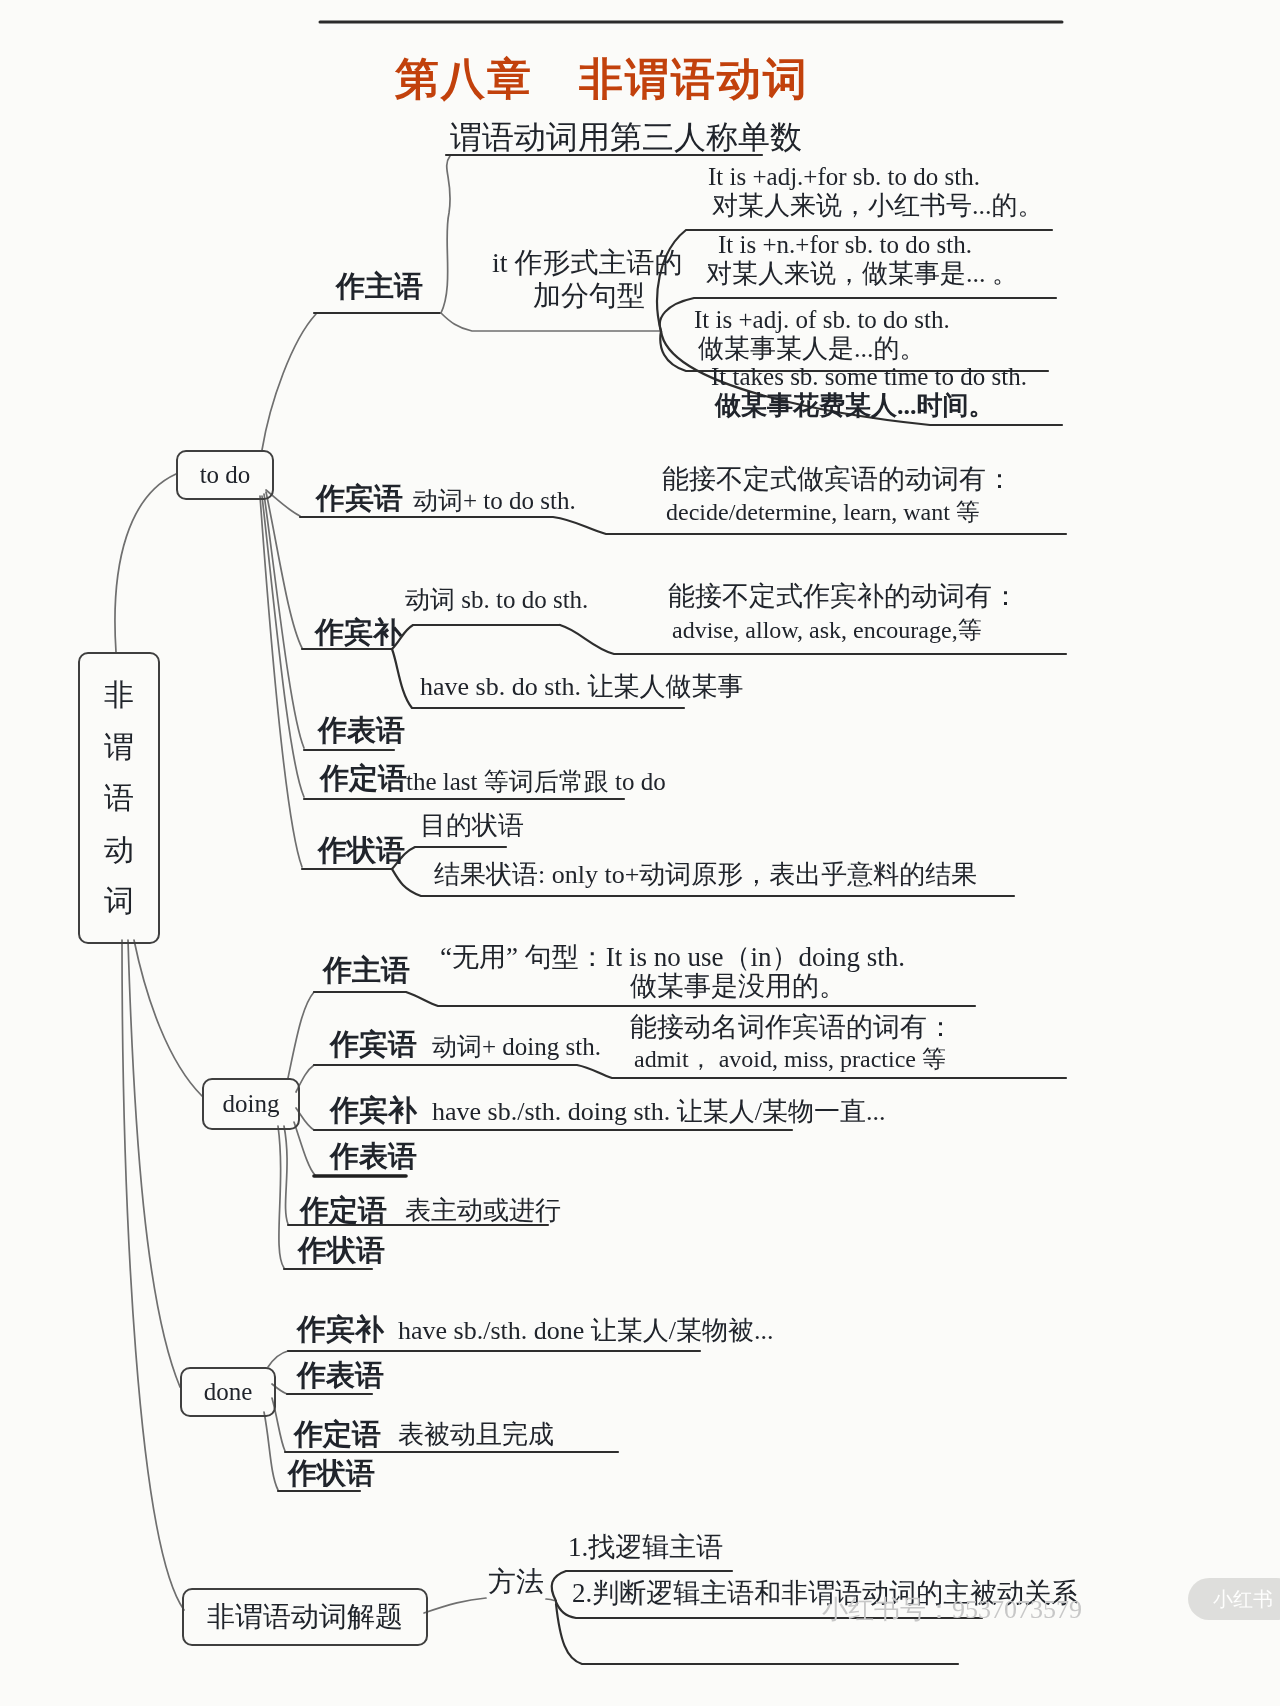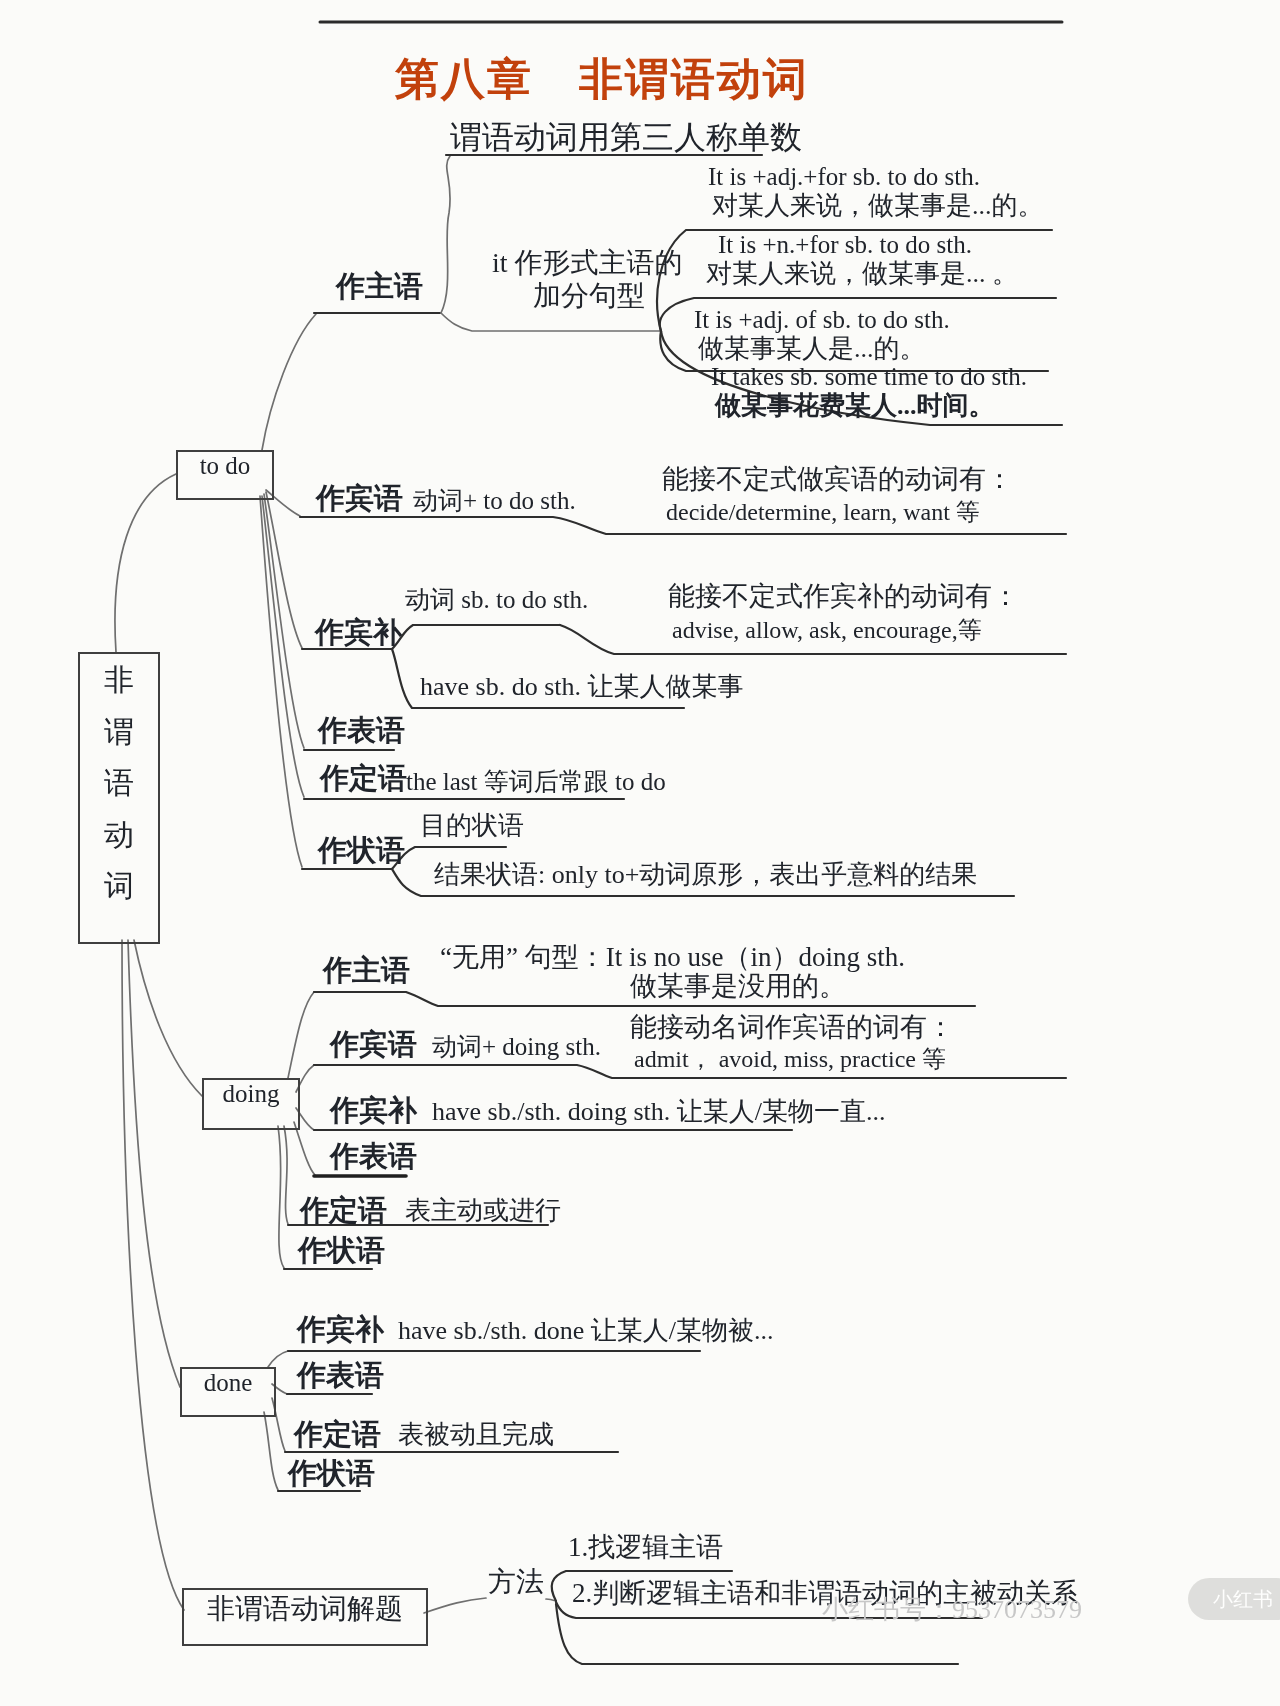--- a/index.html
+++ b/index.html
@@ -6,22 +6,22 @@
   #canvas{position:relative;width:1280px;height:1706px;background:#fbfbf9;overflow:hidden;
           font-family:"Liberation Serif","DejaVu Serif",serif;}
   svg.lines{position:absolute;left:0;top:0;width:1280px;height:1706px;}
   svg.lines path{fill:none;stroke-linecap:round;}
   .u{stroke:#2e2e2e;stroke-width:2.2;}
   .uth{stroke:#1f1f1f;stroke-width:3.6;}
   .c{stroke:#6f6f6f;stroke-width:1.7;}
   .rule{stroke:#2b2b2b;stroke-width:3;}
   .t{position:absolute;white-space:nowrap;color:#20242b;line-height:1.12;}
   .b{font-weight:bold;}
-  .box{position:absolute;border:2px solid #3f3f3f;border-radius:0;display:flex;
-       justify-content:center;color:#20242b;background:transparent;}
+  .box{position:absolute;border:2px solid #3f3f3f;border-radius:10px;display:flex;
+       align-items:center;justify-content:center;color:#20242b;background:transparent;}
   .title{position:absolute;font-family:"Liberation Sans","DejaVu Sans",sans-serif;
          font-weight:bold;color:#c2410c;letter-spacing:2px;white-space:nowrap;}
   .vert{width:34px;word-break:break-all;text-align:center;line-height:1.72;font-size:30px;}
   .wm{position:absolute;color:#c7c7c7;white-space:nowrap;}
   .badge{position:absolute;background:#d8d8d5;opacity:.8;border-radius:22px;color:#ffffff;
          display:flex;align-items:center;justify-content:center;
          font-family:"Liberation Sans","DejaVu Sans",sans-serif;}
 </style>
 </head>
 <body>
@@ -106,21 +106,21 @@
   <div class="box" style="left:176px;top:450px;width:94px;height:46px;font-size:25px;">
     <span>to do</span>
   </div>
 
   <div class="t b" style="left:336px;top:270px;font-size:29px;">作主语</div>
   <div class="t" style="left:450px;top:120px;font-size:32px;">谓语动词用第三人称单数</div>
   <div class="t" style="left:492px;top:247px;font-size:28px;">it  作形式主语的</div>
   <div class="t" style="left:533px;top:280px;font-size:28px;">加分句型</div>
 
   <div class="t" style="left:708px;top:163px;font-size:25px;">It is +adj.+for sb. to do sth.</div>
-  <div class="t" style="left:712px;top:191px;font-size:26px;">对某人来说，做某事是...的。</div>
+  <div class="t" style="left:712px;top:191px;font-size:26px;">对某人来说，小红书号...的。</div>
   <div class="t" style="left:702px;top:231px;font-size:25px;margin-left:16px;">It is +n.+for sb. to do sth.</div>
   <div class="t" style="left:706px;top:259px;font-size:26px;">对某人来说，做某事是... 。</div>
   <div class="t" style="left:694px;top:306px;font-size:25px;">It is +adj. of sb. to do sth.</div>
   <div class="t" style="left:698px;top:334px;font-size:26px;">做某事某人是...的。</div>
   <div class="t" style="left:711px;top:363px;font-size:25px;">It takes sb. some time to do sth.</div>
   <div class="t" style="left:715px;top:391px;font-size:26px;font-weight:bold;">做某事花费某人...时间。</div>
 
   <div class="t b" style="left:316px;top:482px;font-size:29px;">作宾语</div>
   <div class="t" style="left:413px;top:487px;font-size:25px;">动词+ to do sth.</div>
   <div class="t" style="left:662px;top:464px;font-size:27px;">能接不定式做宾语的动词有：</div>

